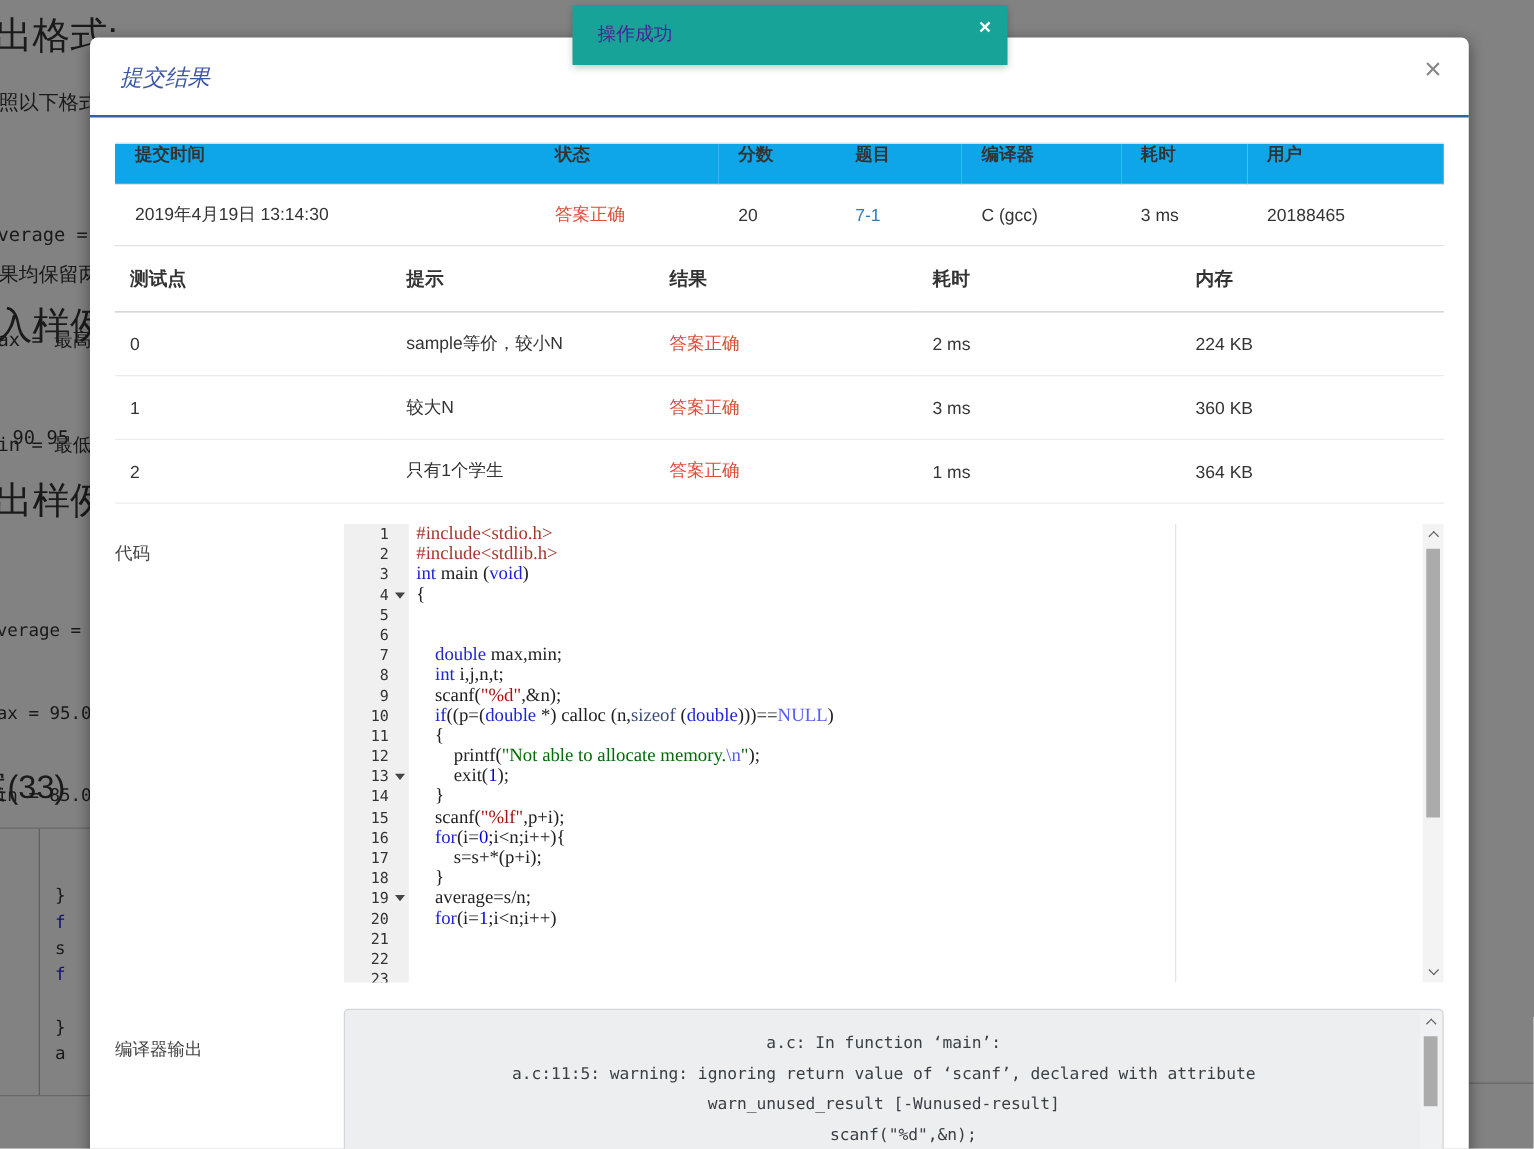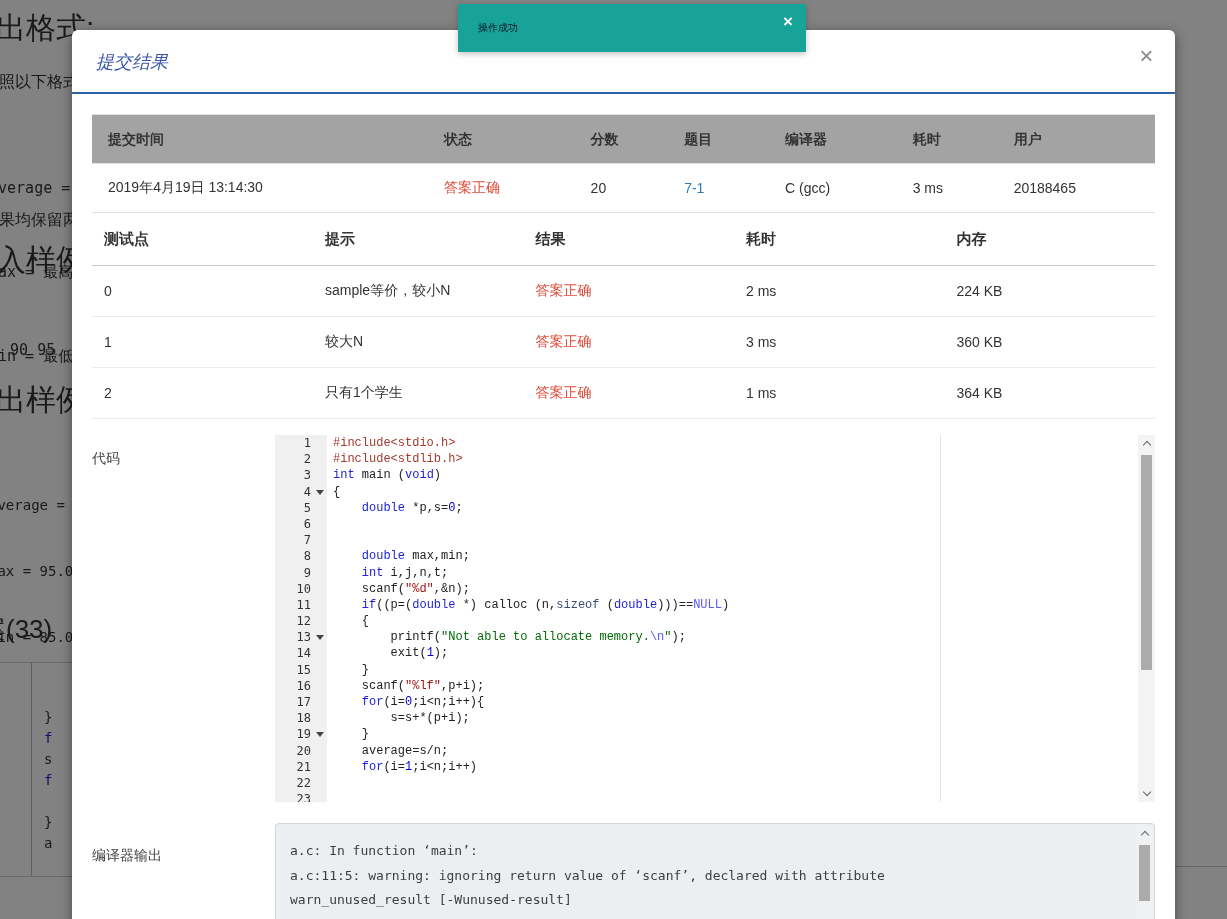--- a/index.html
+++ b/index.html
@@ -35,36 +35,36 @@
              font-size:14px;line-height:21px;color:#333;white-space:pre;}
   #bg-tokens .kw{color:var(--c-kw);}
   #bg-rline{position:absolute;left:1175px;top:866px;width:52px;height:1px;background:#c9c9c9;}
 
   
   .overlay{position:absolute;inset:0;background:rgba(0,0,0,.49);z-index:10;}
 
   
   .toast{position:absolute;left:458px;top:4px;width:348px;height:48px;z-index:30;
          background:var(--toast-bg);box-shadow:0 2px 6px rgba(0,0,0,.25);}
-  .toast-msg{position:absolute;left:20px;top:0;line-height:48px;color:#0f172a;font-size:10px;}
+  .toast-msg{position:absolute;left:20px;top:0;line-height:48px;color:#4c1d95;font-size:15px;}
   .toast-close{position:absolute;right:13px;top:9px;color:#fff;font-weight:bold;font-size:17px;
                cursor:pointer;line-height:1;}
 
   
   .modal{position:absolute;left:72px;top:30px;width:1103px;height:1200px;z-index:20;
          background:#fff;border-radius:6px;box-shadow:0 3px 12px rgba(0,0,0,.45);}
   .modal-header{position:relative;padding:20px 24px 18px;border-bottom:2px solid var(--hdr-border);font-style:italic;}
   .modal-title{font-size:18px;color:var(--title-blue);}
   .modal-close{position:absolute;right:22px;top:14px;font-size:24px;color:#888;cursor:pointer;line-height:1;}
   .modal-body{padding:20px 20px 0;}
 
   table{width:100%;border-collapse:collapse;font-size:14px;color:#333;table-layout:fixed;}
   th{text-align:left;font-weight:bold;}
-  #t1 th{background:#a3a3a3;border-top:1px solid #e2e2e2;border-bottom:1px solid #e2e2e2;
-         padding:16px 8px 14px 16px;}
+  #t1 th{background:#0ea5e9;border-top:1px solid #e2e2e2;border-bottom:1px solid #e2e2e2;
+         padding:0 8px 14px 16px;}
   #t1 td{padding:15px 8px 15px 16px;border-bottom:1px solid #e2e2e2;}
   #t1 col:nth-child(1){width:31.6%;} #t1 col:nth-child(2){width:13.8%;}
   #t1 col:nth-child(3){width:8.8%;}  #t1 col:nth-child(4){width:9.5%;}
   #t1 col:nth-child(5){width:12%;}   #t1 col:nth-child(6){width:9.5%;}
   #t1 col:nth-child(7){width:14.8%;}
   #t2 th{font-size:15px;padding:17px 8px 16px 12px;border-bottom:1px solid #c9c9c9;}
   #t2 td{padding:16px 8px 16px 12px;border-bottom:1px solid #ebebeb;}
   #t2 col{width:20%;} #t2 col:nth-child(1){width:21%;} #t2 col:nth-child(3){width:20%;}
   .status{color:var(--status-red);}
   a.plink{color:var(--link-blue);text-decoration:none;}
@@ -74,42 +74,42 @@
   .section-label{width:183px;padding-top:15px;font-size:14px;color:#444;}
   .editor{position:relative;flex:1;height:367px;overflow:hidden;background:#fff;}
   .editor-inner{display:flex;}
   .gutter{width:52px;background:#f0f0f0;flex:none;}
   .gutter .ln{position:relative;height:16.2px;line-height:16.2px;text-align:right;padding-right:16px;
               font-family:"DejaVu Sans Mono","Liberation Mono",monospace;font-size:12px;color:#333;}
   .gutter .fold{position:absolute;right:3px;top:6px;width:0;height:0;
                 border:4px solid transparent;border-top:5px solid #444;}
   .codecol{flex:1;padding-left:6px;}
   .code-line{height:16.2px;line-height:16.2px;white-space:pre;
-             font-family:Liberation Mono, monospace;font-size:12px;color:var(--c-pl);}
+             font-family:Liberation Serif, serif;font-size:15px;color:var(--c-pl);}
   .tk-pre{color:var(--c-pre);} .tk-kw{color:var(--c-kw);} .tk-kw2{color:var(--c-kw2);}
   .tk-num{color:var(--c-num);} .tk-str{color:var(--c-str);} .tk-esc{color:var(--c-esc);}
   .tk-fmt{color:var(--c-fmt);} .tk-pl{color:var(--c-pl);}
   .print-margin{position:absolute;left:665px;top:0;bottom:0;width:1px;background:#e4e4e4;}
 
   
   .vscroll{position:absolute;right:0;top:0;bottom:0;width:17px;background:#f3f3f3;}
   .vscroll .thumb{position:absolute;left:3px;width:11px;background:#ababab;}
   .chev{position:absolute;left:5px;width:7px;height:7px;}
   .chev:after{content:"";position:absolute;left:1px;top:2px;width:5px;height:5px;
               border-top:1.5px solid #666;border-right:1.5px solid #666;}
   .chev-up:after{transform:rotate(-45deg);}
   .chev-down:after{transform:rotate(135deg);top:-1px;}
 
   
   .section2{display:flex;margin-top:21px;}
   .section2 .section-label{padding-top:24px;}
   .compiler-box{position:relative;flex:1;height:180px;background:#eceef0;
                 border:1px solid #d3d6da;border-radius:4px;padding:15px 30px 10px 14px;overflow:hidden;}
   .compiler-line{font-family:"DejaVu Sans Mono","Liberation Mono",monospace;font-size:13px;
-                 line-height:24.5px;color:#3a3f44;white-space:pre;}
+                 line-height:24.5px;color:#3a3f44;white-space:pre;text-align:center;}
   .compiler-box .vscroll{top:1px;right:1px;bottom:1px;background:#f0f1f3;}
 </style>
 </head>
 <body>
 
 <div class="bg-page">
   <div id="bg-h1" class="bg-h">输出格式:</div>
   <div id="bg-p1" class="bg-p">按照以下格式输出:</div>
   <div id="bg-c1" class="bg-code">
     <div>Average = 平均成绩</div>
@@ -250,21 +250,20 @@
               <div class="ln">20</div>
               <div class="ln">21</div>
               <div class="ln">22</div>
               <div class="ln">23</div>
             </div>
           <div class="codecol" id="code-lines">
               <div class="code-line"><span class="tk-pre">#include&lt;stdio.h&gt;</span></div>
               <div class="code-line"><span class="tk-pre">#include&lt;stdlib.h&gt;</span></div>
               <div class="code-line"><span class="tk-kw">int</span><span class="tk-pl"> main (</span><span class="tk-kw">void</span><span class="tk-pl">)</span></div>
               <div class="code-line"><span class="tk-pl">{</span></div>
-              <div class="code-line"><span class="tk-pl">    </span><span class="tk-kw">double</span><span class="tk-pl"> *p,s=</span><span class="tk-num">0</span><span class="tk-pl">;</span></div>
               <div class="code-line">&nbsp;</div>
               <div class="code-line">&nbsp;</div>
               <div class="code-line"><span class="tk-pl">    </span><span class="tk-kw">double</span><span class="tk-pl"> max,min;</span></div>
               <div class="code-line"><span class="tk-pl">    </span><span class="tk-kw">int</span><span class="tk-pl"> i,j,n,t;</span></div>
               <div class="code-line"><span class="tk-pl">    scanf(</span><span class="tk-fmt">"%d"</span><span class="tk-pl">,&amp;n);</span></div>
               <div class="code-line"><span class="tk-pl">    </span><span class="tk-kw">if</span><span class="tk-pl">((p=(</span><span class="tk-kw">double</span><span class="tk-pl"> *) calloc (n,</span><span class="tk-kw2">sizeof</span><span class="tk-pl"> (</span><span class="tk-kw">double</span><span class="tk-pl">)))==</span><span class="tk-esc">NULL</span><span class="tk-pl">)</span></div>
               <div class="code-line"><span class="tk-pl">    {</span></div>
               <div class="code-line"><span class="tk-pl">        printf(</span><span class="tk-str">"Not able to allocate memory.</span><span class="tk-esc">\n</span><span class="tk-str">"</span><span class="tk-pl">);</span></div>
               <div class="code-line"><span class="tk-pl">        exit(</span><span class="tk-num">1</span><span class="tk-pl">);</span></div>
               <div class="code-line"><span class="tk-pl">    }</span></div>

